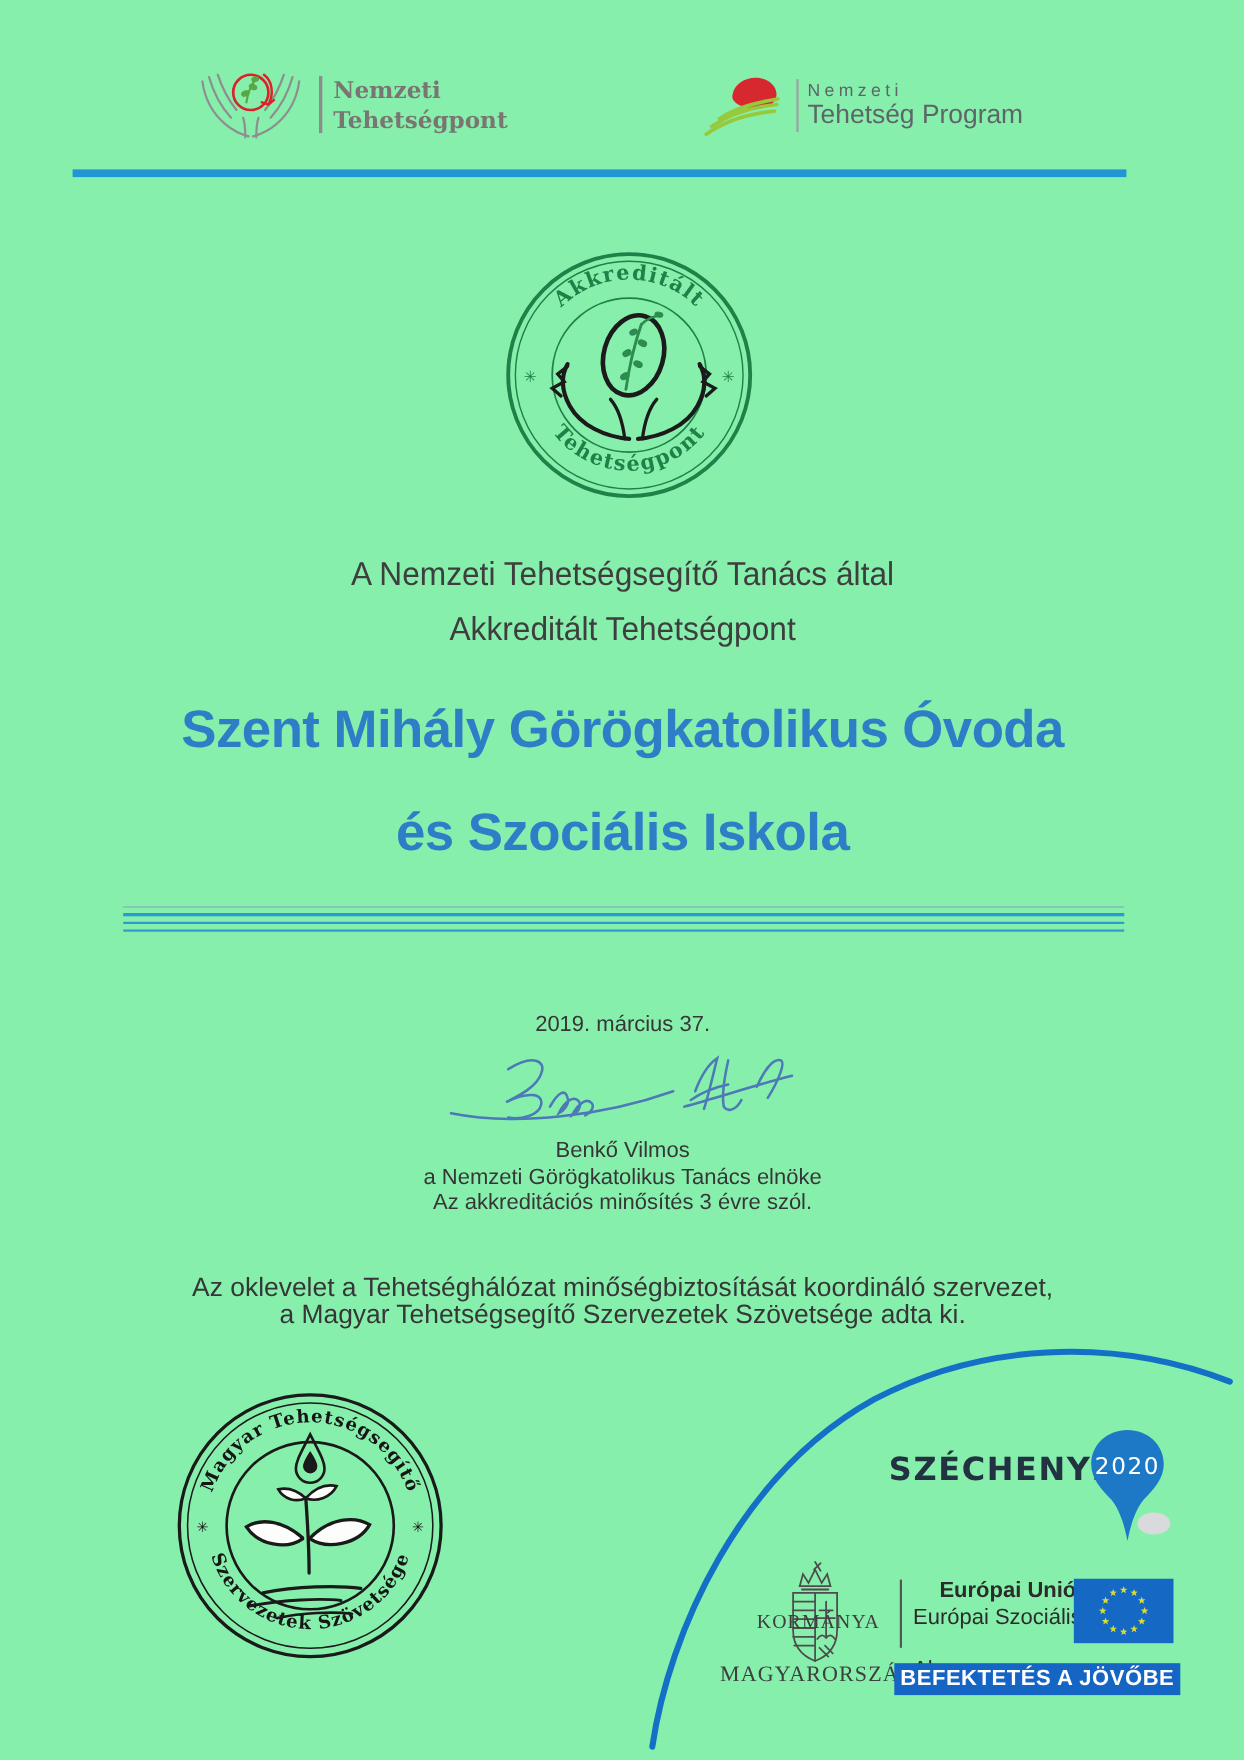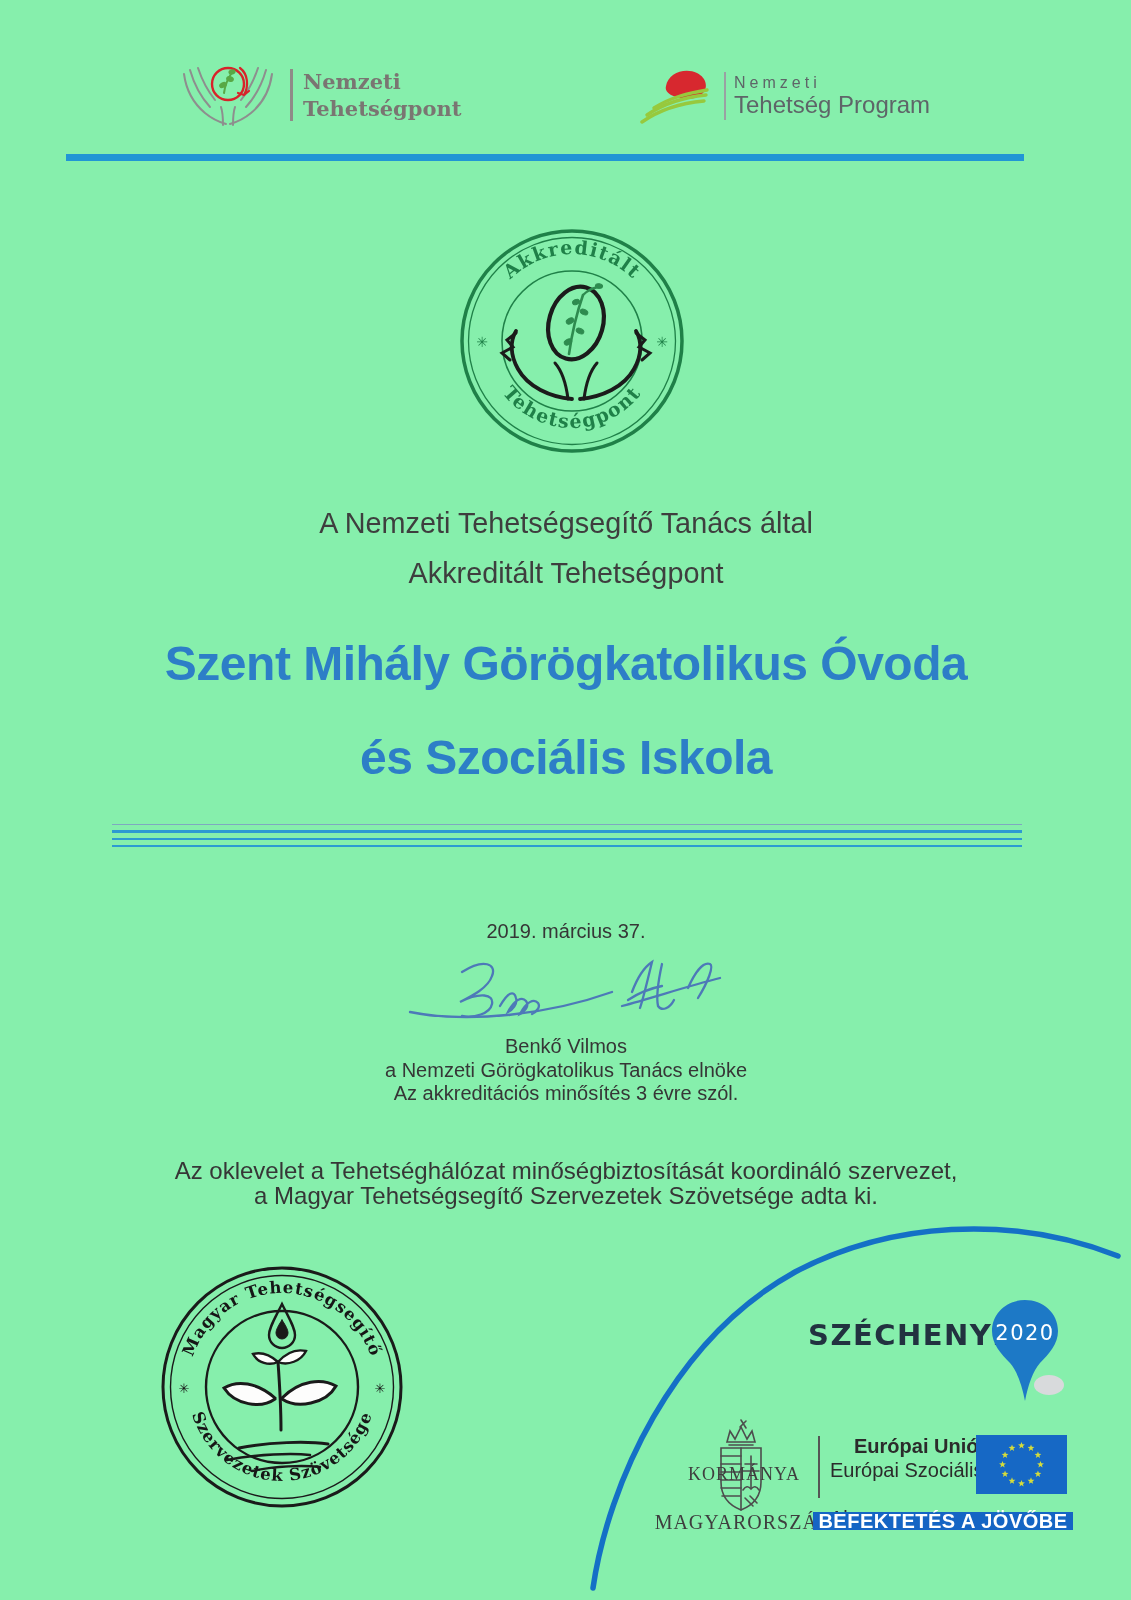--- a/index.html
+++ b/index.html
@@ -18,21 +18,21 @@
   .intro-line{font-size:30px;color:#3e3e3e;transform:scaleX(.96);transform-origin:50% 50%;}
   .title-line{font-size:48px;font-weight:bold;color:#2d7ec7;letter-spacing:-0.5px;}
   .rule{left:112px;width:910px;}
   .body-line{font-size:20px;color:#363636;}
   .body-line-sm{font-size:24px;color:#363636;}
   
   .gov-text{font-family:"Liberation Serif",serif;color:#3e3e3e;}
   .eu-line1{font-size:20px;font-weight:bold;color:#2b2b2b;line-height:24px;margin-left:24px;}
   .eu-line{font-size:20px;color:#2b2b2b;line-height:24px;}
   .eu-divider{left:818px;top:1436px;width:2px;height:62px;background:#555;}
-  .banner{left:813px;top:1512px;width:260px;height:18px;background:#1565c4;color:#ffffff;
+  .banner{left:813px;top:1512px;width:260px;height:29px;background:#1565c4;color:#ffffff;
           font-size:20px;font-weight:bold;letter-spacing:0.5px;display:flex;align-items:center;justify-content:center;}
   .szechenyi{left:808px;top:1318px;font-size:29px;font-weight:bold;letter-spacing:1.5px;color:#223240;
              font-family:"DejaVu Sans",sans-serif;}
   svg{display:block;}
 </style>
 </head>
 <body>
 
 <div class="page">
 

